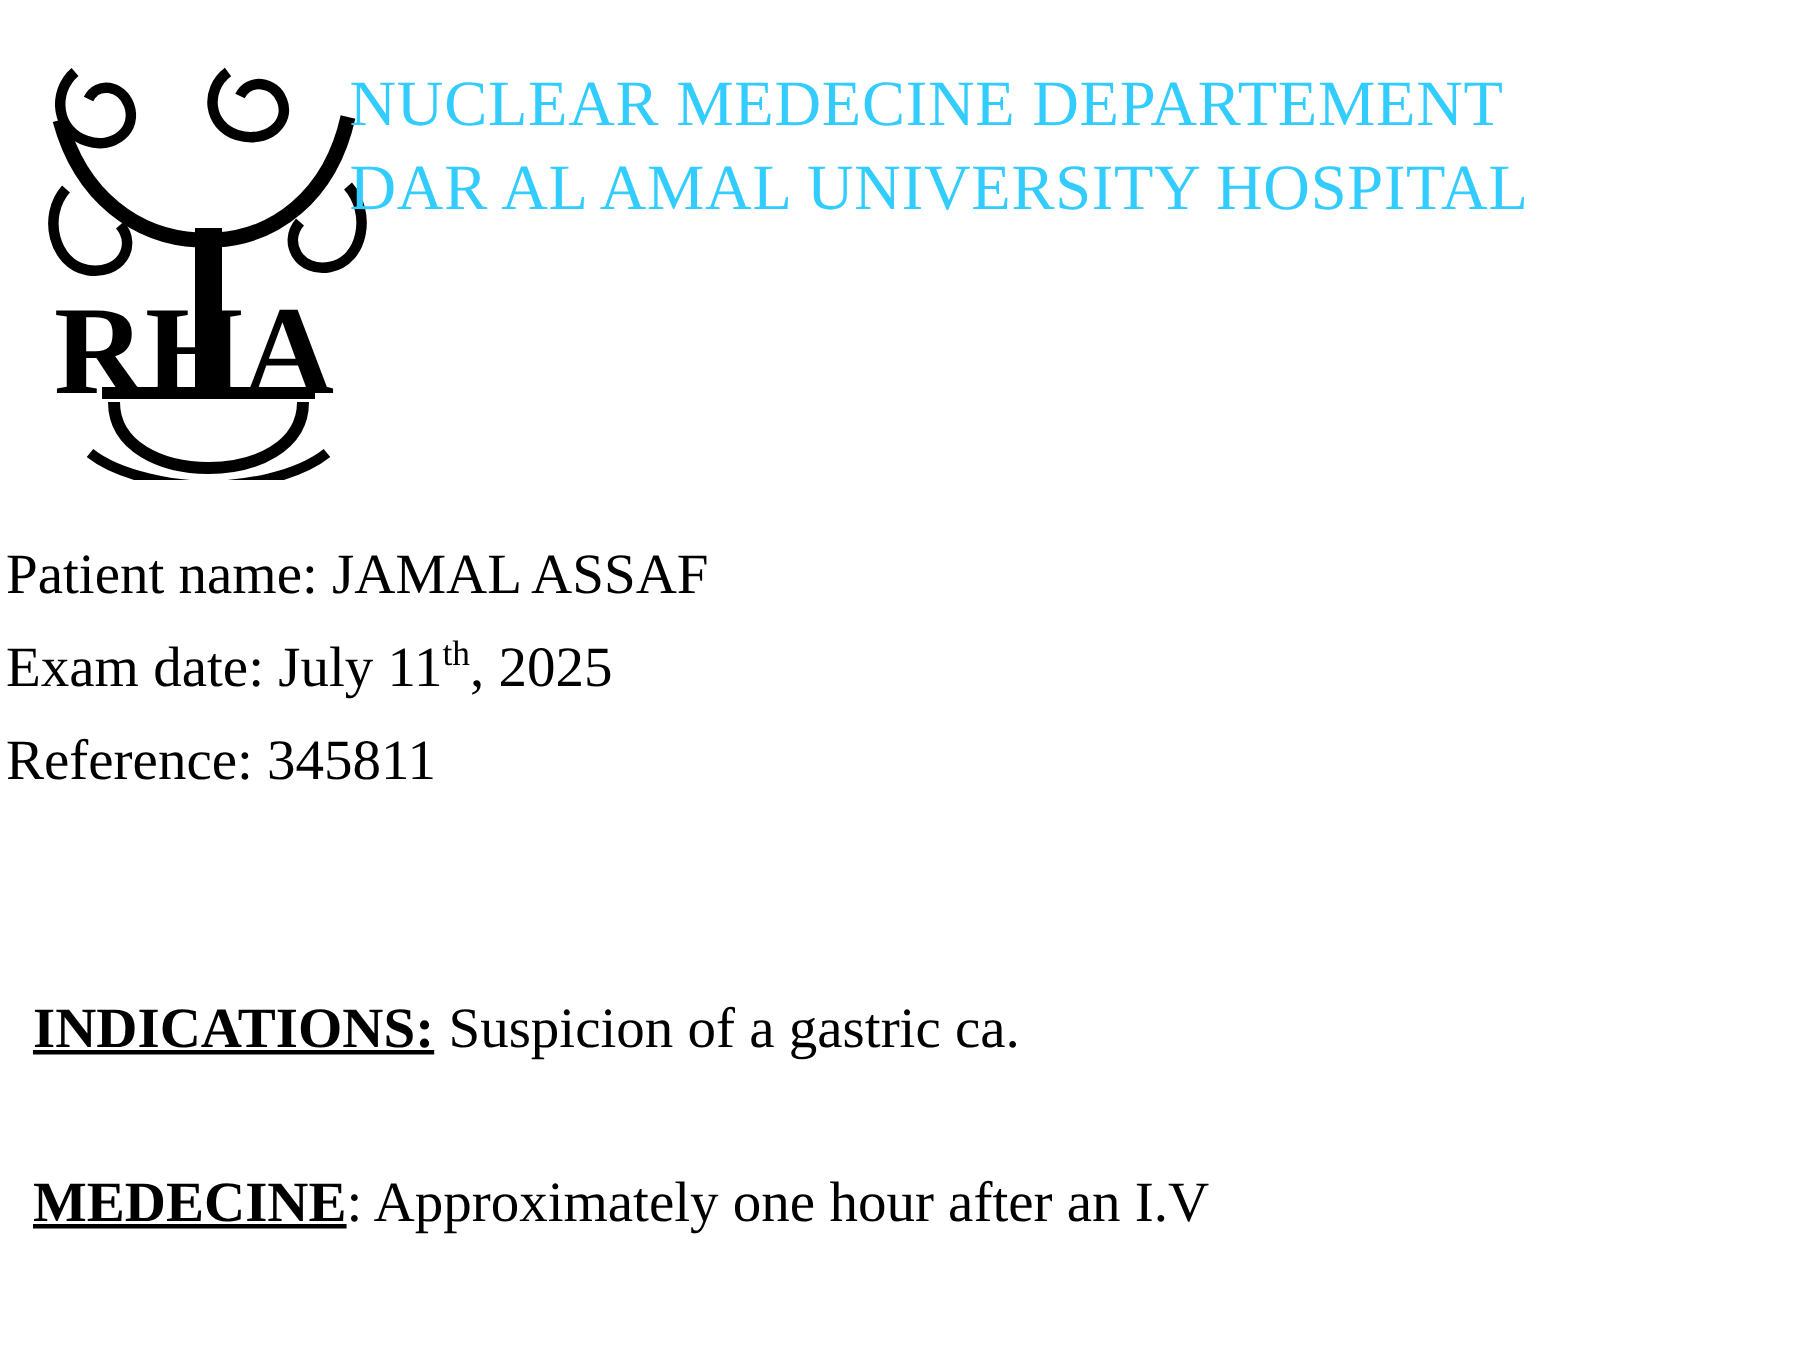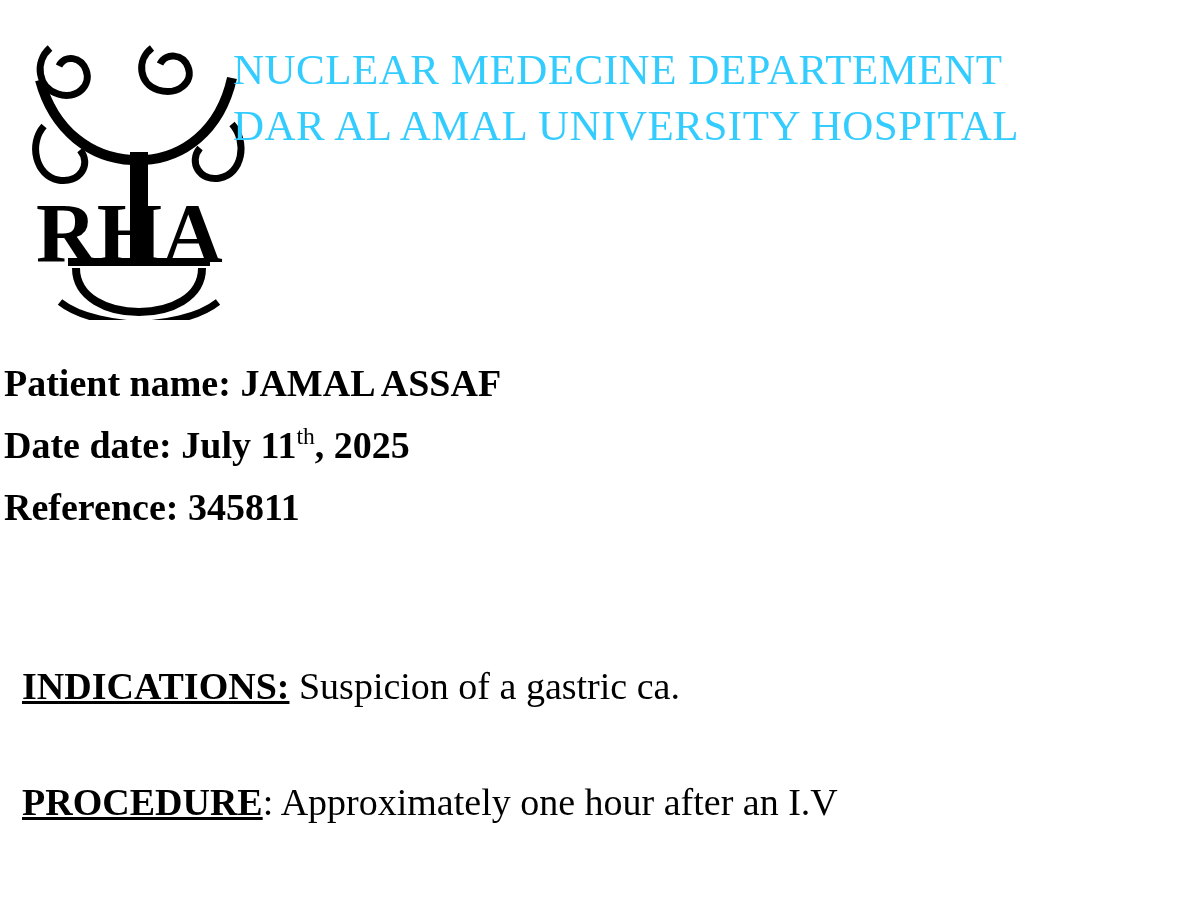--- a/index.html
+++ b/index.html
@@ -59,25 +59,25 @@
   .patient-block {
     position: absolute;
     left: 4px;
     top: 352px;
     width: 1180px;
     font-size: 38px;
     line-height: 62px;
   }
   .field-row { white-space: nowrap; }
   .field-label {
-    font-weight: bold;
+    font-weight: normal;
     text-align: center;
   }
   .field-value {
-    font-weight: bold;
+    font-weight: normal;
   }
   sup {
     font-size: 0.62em;
     vertical-align: super;
     line-height: 0;
     margin-top: 21px;
   }
 
   
   .section {
@@ -138,35 +138,35 @@
 
   <div class="patient-block">
 
     <div class="field-row">
       <span class="field-label">Patient name:</span>
       <span class="field-value">JAMAL ASSAF</span>
     </div>
 
 
     <div class="field-row">
-      <span class="field-label">Date date:</span>
+      <span class="field-label">Exam date:</span>
       <span class="field-value">July 11</span><sup>th</sup><span class="field-value">, 2025</span>
     </div>
 
     <div class="field-row">
       <span class="field-label">Reference:</span>
       <span class="field-value">345811</span>
     </div>
   </div>
 
   <div class="section sec-indications">
     <div class="sec-para">
       <span class="sec-head">INDICATIONS:</span><span class="sec-text"> Suspicion of a gastric ca.</span>
     </div>
   </div>
 
   <div class="section sec-procedure">
     <div class="sec-para">
-      <span class="sec-head">PROCEDURE</span><span class="sec-text">: Approximately one hour after an I.V</span>
+      <span class="sec-head">MEDECINE</span><span class="sec-text">: Approximately one hour after an I.V</span>
     </div>
   </div>
 
 </div>
 
 </body></html>

